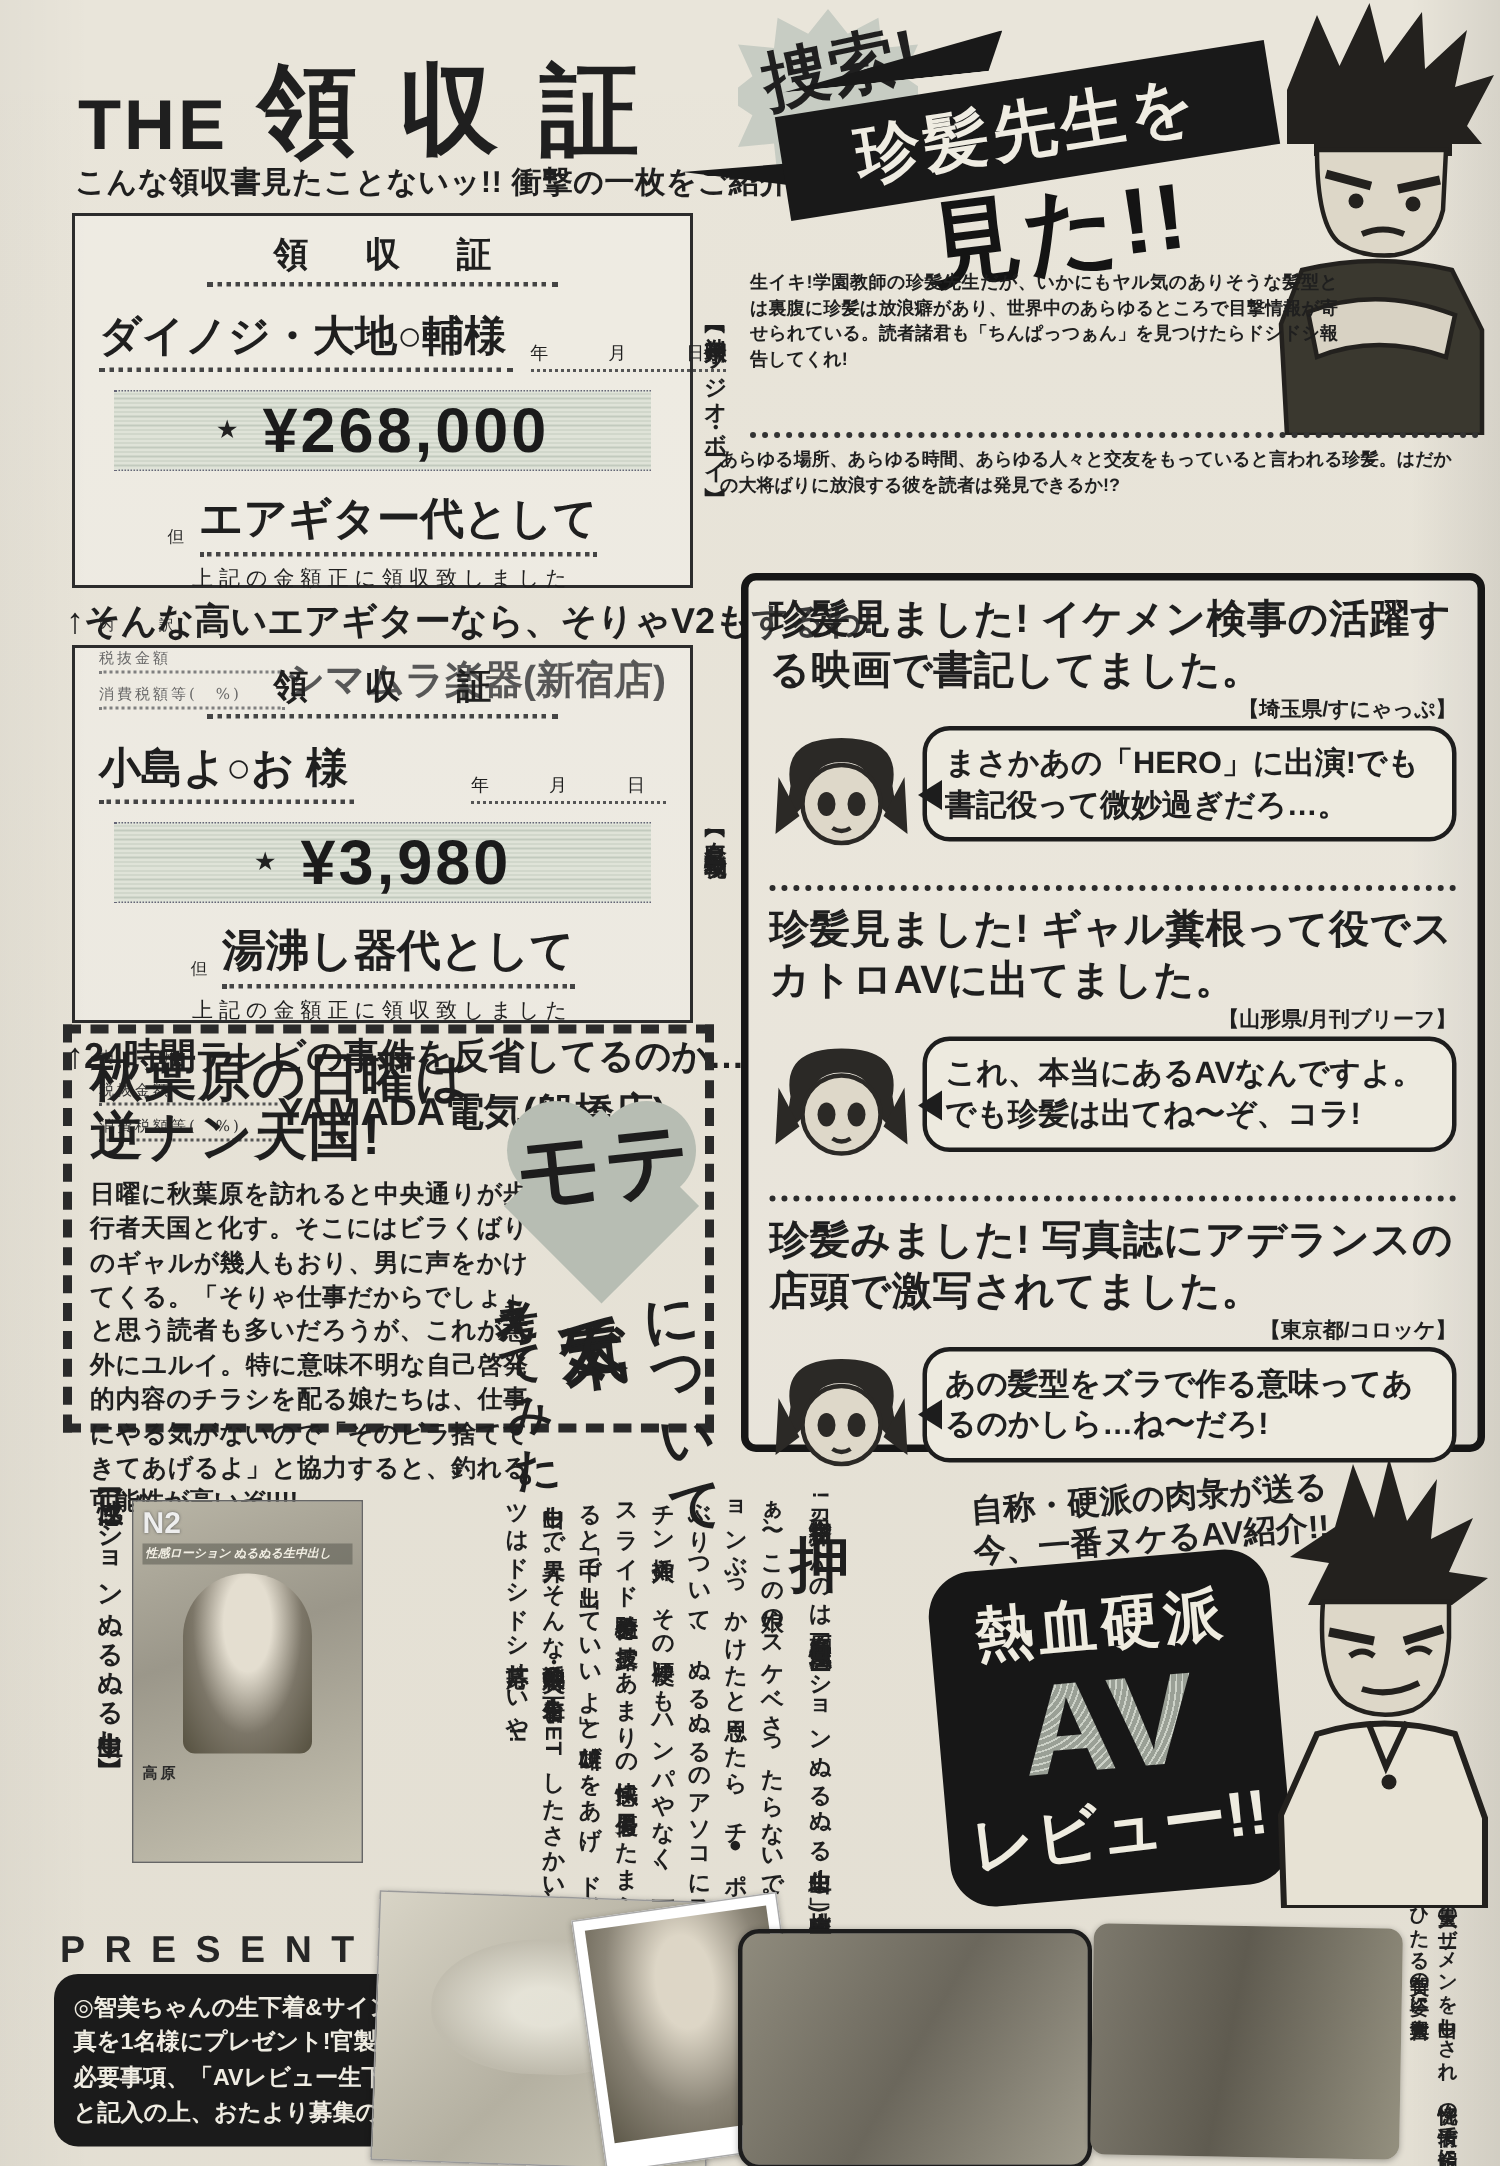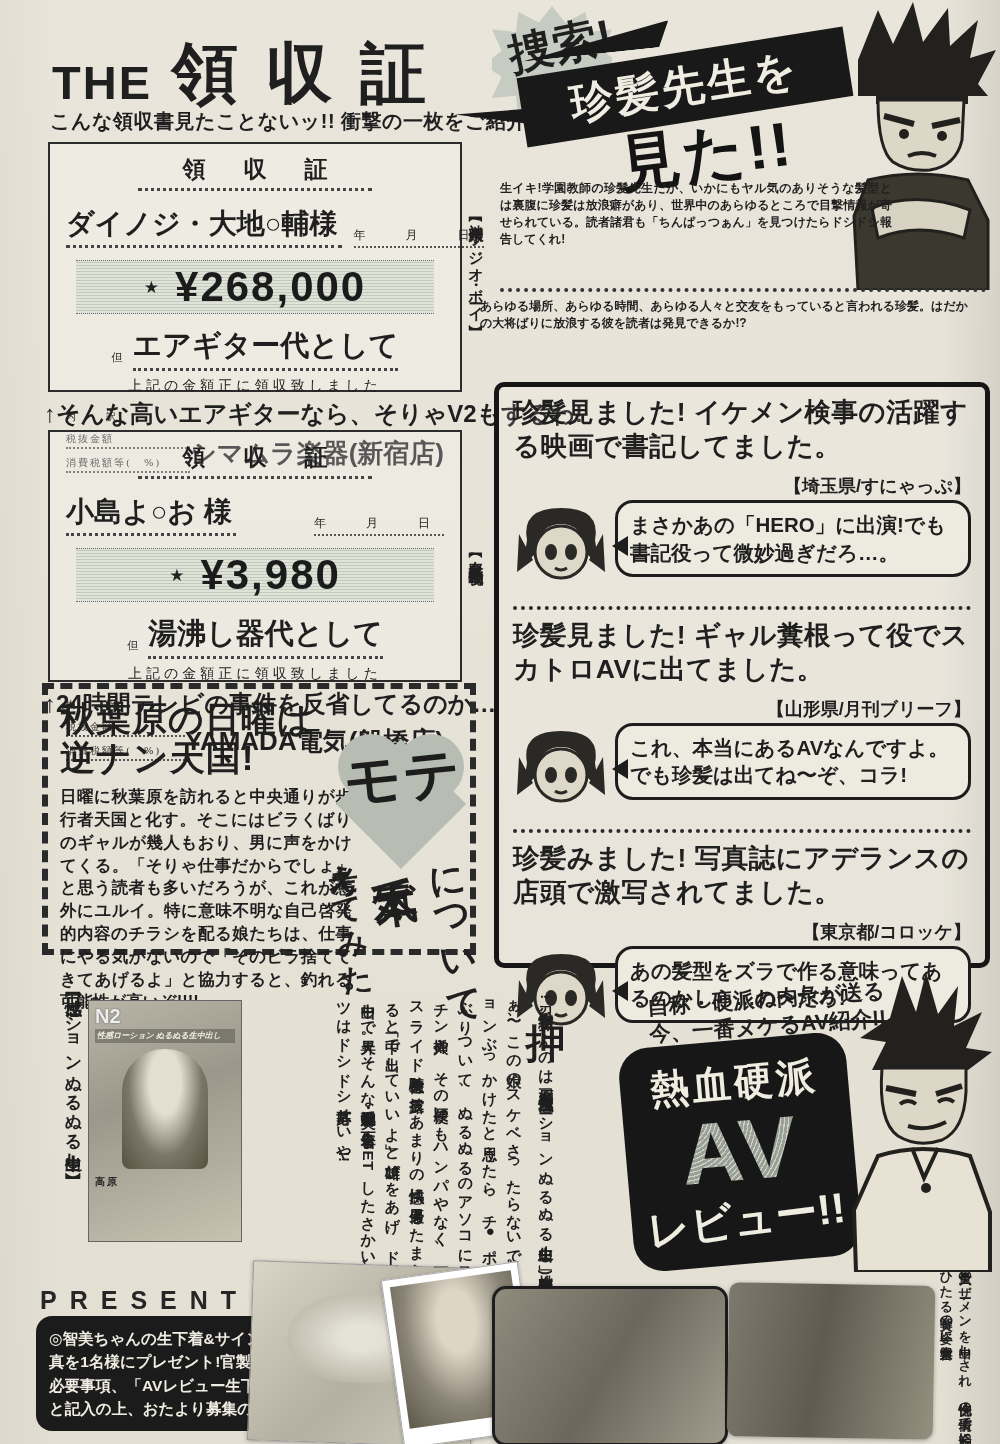--- a/index.html
+++ b/index.html
@@ -70,21 +70,21 @@
   #mita{left:618px;top:112px;font-size:62px;font-weight:900;transform:rotate(-7deg);letter-spacing:2px;color:#141414;white-space:nowrap;}
 
   .intro{font-size:12px;font-weight:700;line-height:1.42;text-align:justify;}
   #intro1{left:500px;top:180px;width:392px;}
   #introsep{left:500px;top:288px;width:486px;border-top:4px dotted #333;}
   #intro2{left:480px;top:298px;width:488px;}
 
   
   #sightbox{left:494px;top:382px;width:496px;height:586px;border:5px solid #161616;border-radius:10px;box-sizing:border-box;padding:8px 14px 6px;background:rgba(255,255,255,0.12);}
   .s-head{font-size:26.5px;font-weight:900;line-height:1.3;letter-spacing:0.5px;}
-  .s-src{text-align:right;font-size:18px;font-weight:800;margin-top:10px;}
+  .s-src{text-align:right;font-size:14px;font-weight:800;margin-top:0;}
   .s-row{display:flex;align-items:flex-start;gap:6px;margin-top:2px;}
   .girl{flex:0 0 96px;height:96px;}
   .bubble{position:relative;flex:1;border:3.5px solid #1d1d1d;border-radius:18px;background:#edeadf;padding:8px 12px;font-size:20.5px;font-weight:900;line-height:1.35;}
   .bubble:before{content:"";position:absolute;left:-16px;top:46%;border:10px solid transparent;border-right:16px solid #1d1d1d;}
   .s-sep{border-top:4px dotted #2b2b2b;margin:10px 0 8px;}
 
   
   #av-sidebar{left:36px;top:986px;height:258px;writing-mode:vertical-rl;font-size:17px;font-weight:900;white-space:pre-wrap;width:48px;line-height:1.3;}
   #cover{left:88px;top:1000px;width:154px;height:242px;border:1px solid #666;background:linear-gradient(160deg,#b9b5a6 0%,#9b978a 40%,#c7c3b2 100%);box-sizing:border-box;padding:6px;}
   #cover .n1{font-size:20px;font-weight:900;color:#eee;text-shadow:0 0 2px #555;line-height:0.9;}

